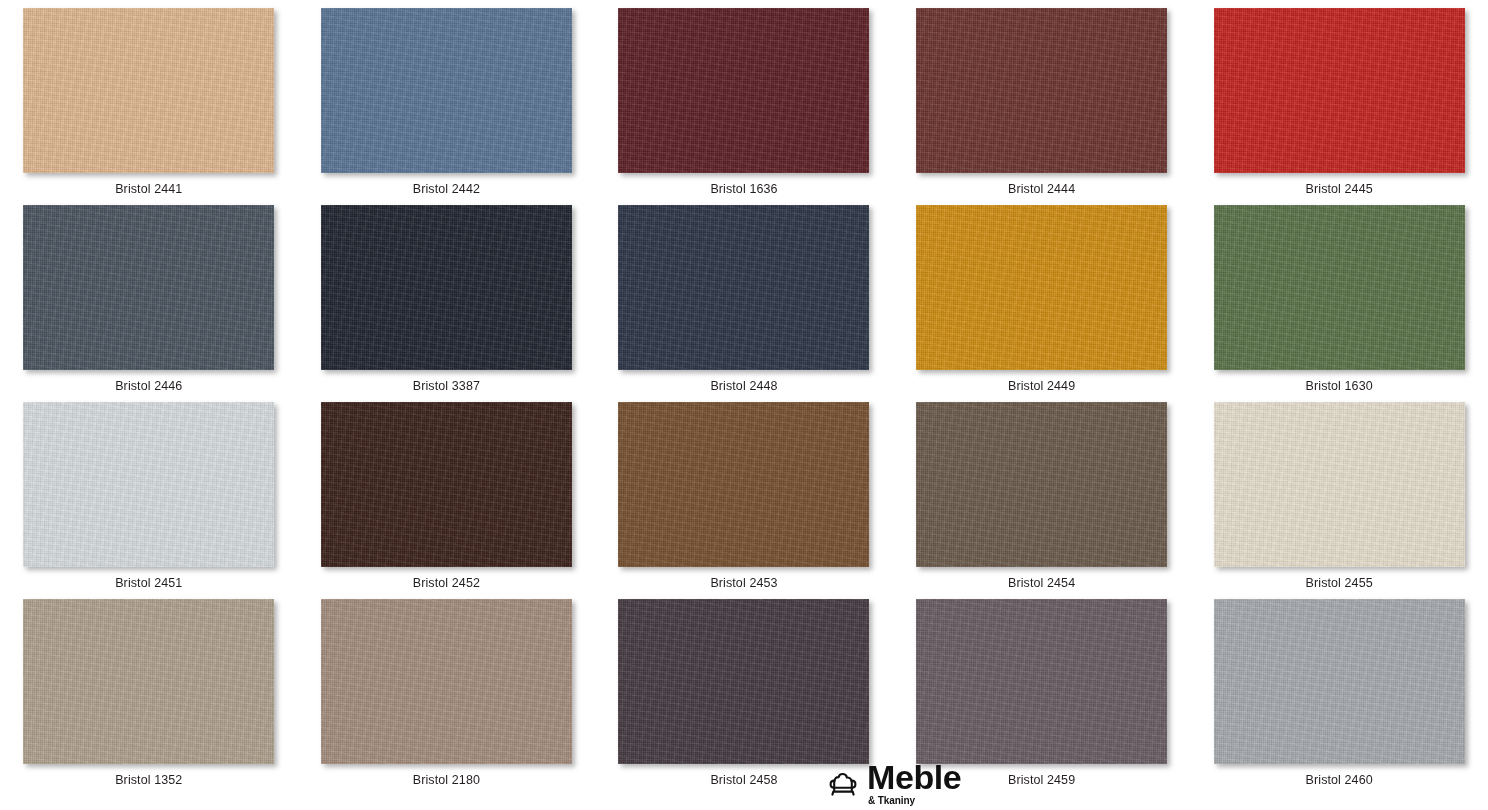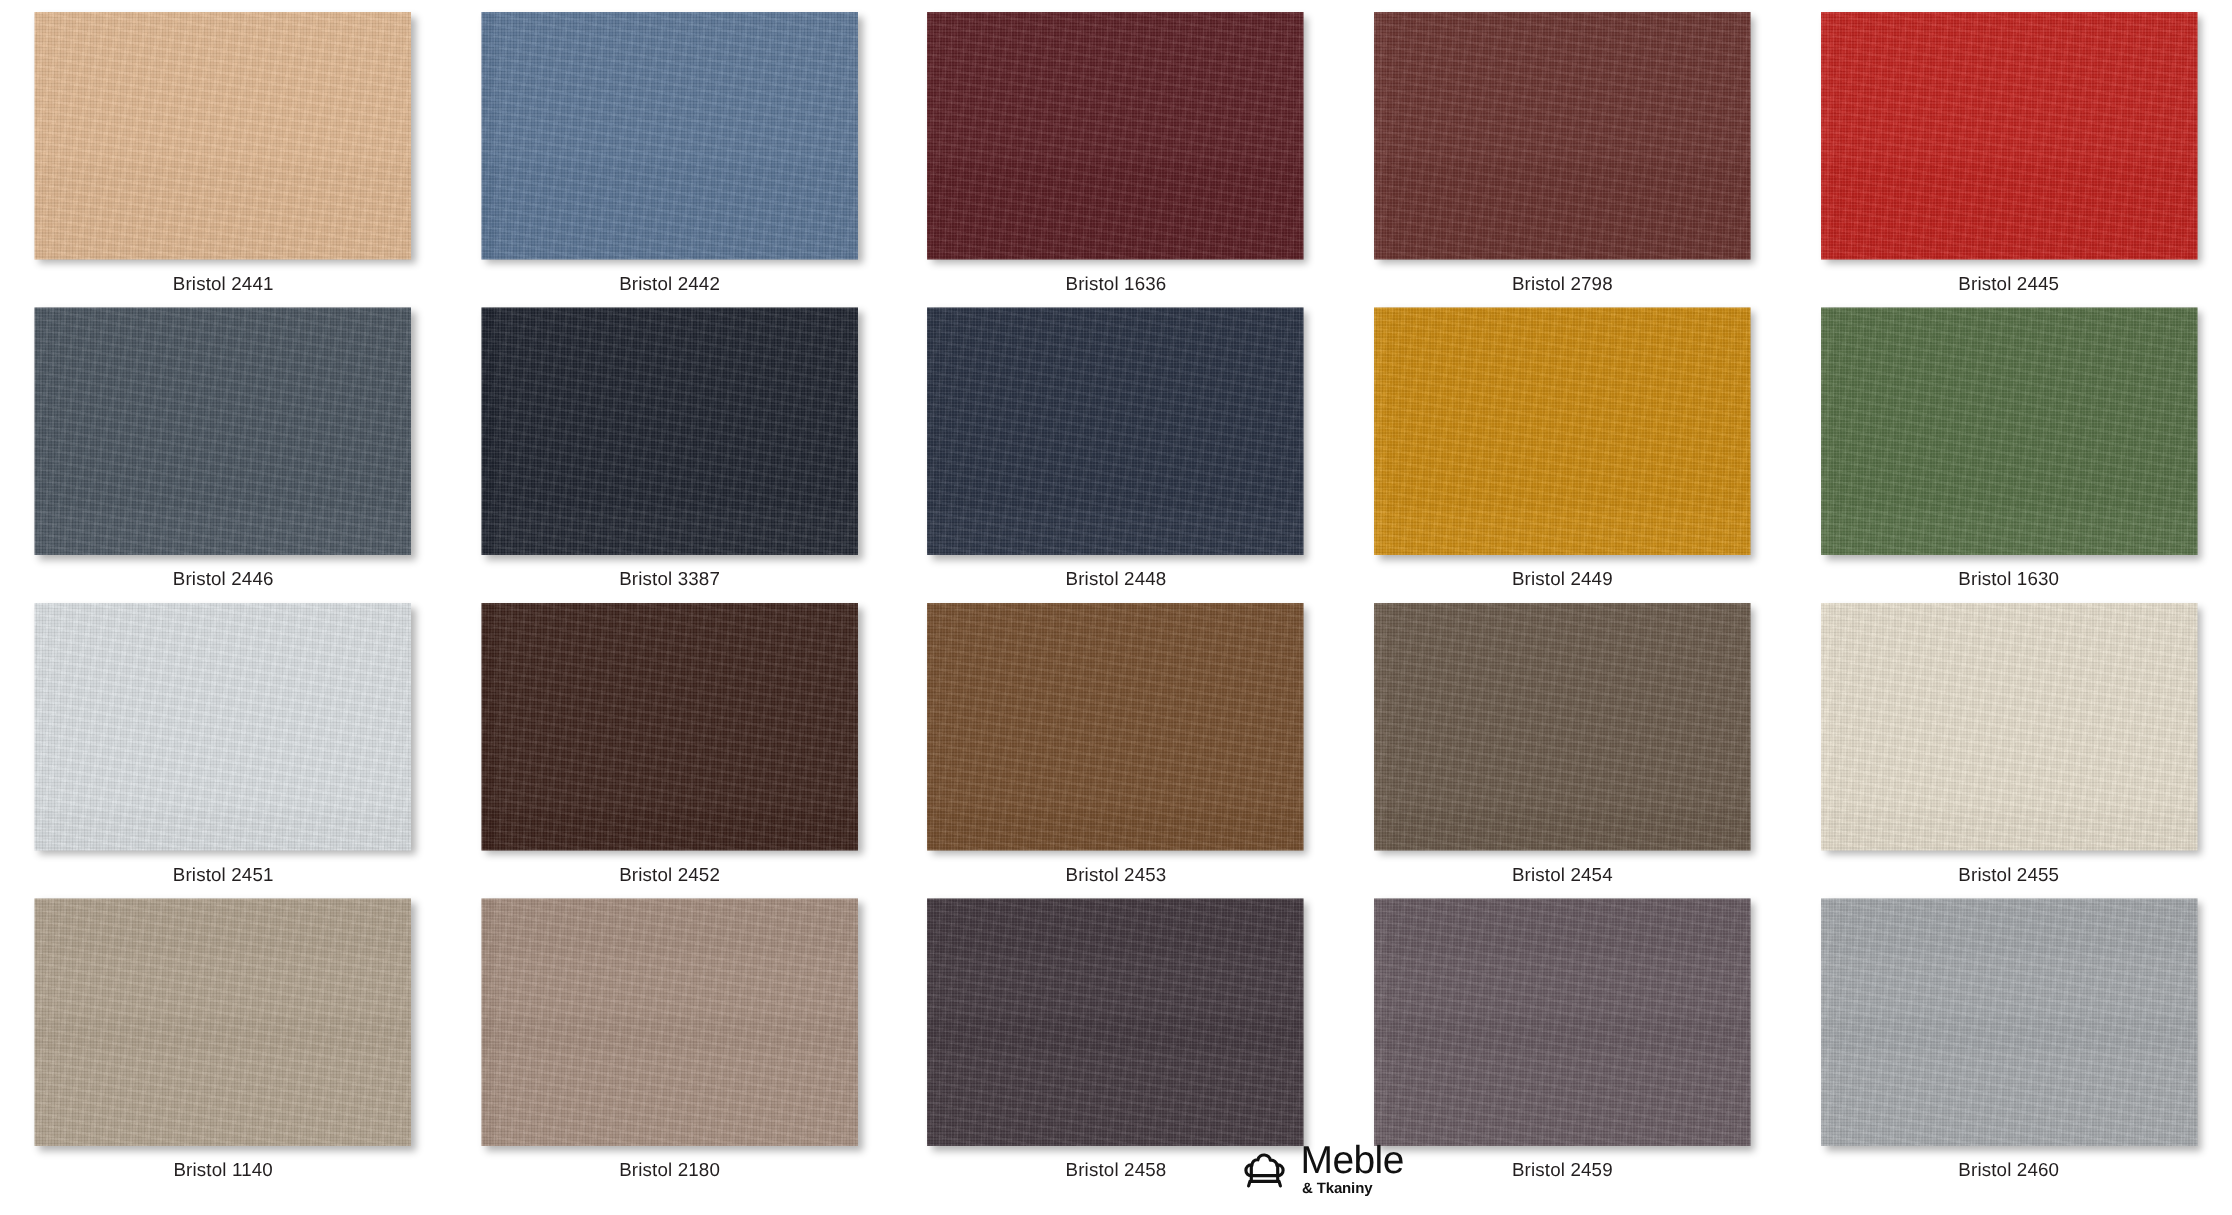--- a/index.html
+++ b/index.html
@@ -103,22 +103,22 @@
     height: 30px;
     flex: 0 0 auto;
     display: block;
   }
   .logo-text {
     display: flex;
     flex-direction: column;
     line-height: 1;
   }
   .logo-main {
-    font-size: 26px;
-    font-weight: normal;
+    font-size: 34px;
+    font-weight: bold;
     color: #111111;
     letter-spacing: -0.4px;
     font-family: "Liberation Sans", sans-serif;
   }
   .logo-sub {
     font-size: 10px;
     font-weight: bold;
     color: #111111;
     letter-spacing: -0.1px;
     margin-top: 2px;
@@ -139,21 +139,21 @@
       <div class="swatch-cell">
         <div class="swatch-tile" style="background-color: rgb(90, 117, 150);"></div>
         <div class="swatch-label">Bristol 2442</div>
       </div>
       <div class="swatch-cell">
         <div class="swatch-tile" style="background-color: rgb(93, 32, 38);"></div>
         <div class="swatch-label">Bristol 1636</div>
       </div>
       <div class="swatch-cell">
         <div class="swatch-tile" style="background-color: rgb(107, 52, 48);"></div>
-        <div class="swatch-label">Bristol 2798</div>
+        <div class="swatch-label">Bristol 2444</div>
       </div>
       <div class="swatch-cell">
         <div class="swatch-tile" style="background-color: rgb(196, 35, 31);"></div>
         <div class="swatch-label">Bristol 2445</div>
       </div>
       <div class="swatch-cell">
         <div class="swatch-tile" style="background-color: rgb(74, 85, 96);"></div>
         <div class="swatch-label">Bristol 2446</div>
       </div>
       <div class="swatch-cell">
@@ -187,21 +187,21 @@
       <div class="swatch-cell">
         <div class="swatch-tile" style="background-color: rgb(107, 91, 76);"></div>
         <div class="swatch-label">Bristol 2454</div>
       </div>
       <div class="swatch-cell">
         <div class="swatch-tile" style="background-color: rgb(232, 224, 207);"></div>
         <div class="swatch-label">Bristol 2455</div>
       </div>
       <div class="swatch-cell">
         <div class="swatch-tile" style="background-color: rgb(176, 161, 141);"></div>
-        <div class="swatch-label">Bristol 1140</div>
+        <div class="swatch-label">Bristol 1352</div>
       </div>
       <div class="swatch-cell">
         <div class="swatch-tile" style="background-color: rgb(165, 141, 126);"></div>
         <div class="swatch-label">Bristol 2180</div>
       </div>
       <div class="swatch-cell">
         <div class="swatch-tile" style="background-color: rgb(69, 58, 65);"></div>
         <div class="swatch-label">Bristol 2458</div>
       </div>
       <div class="swatch-cell">

